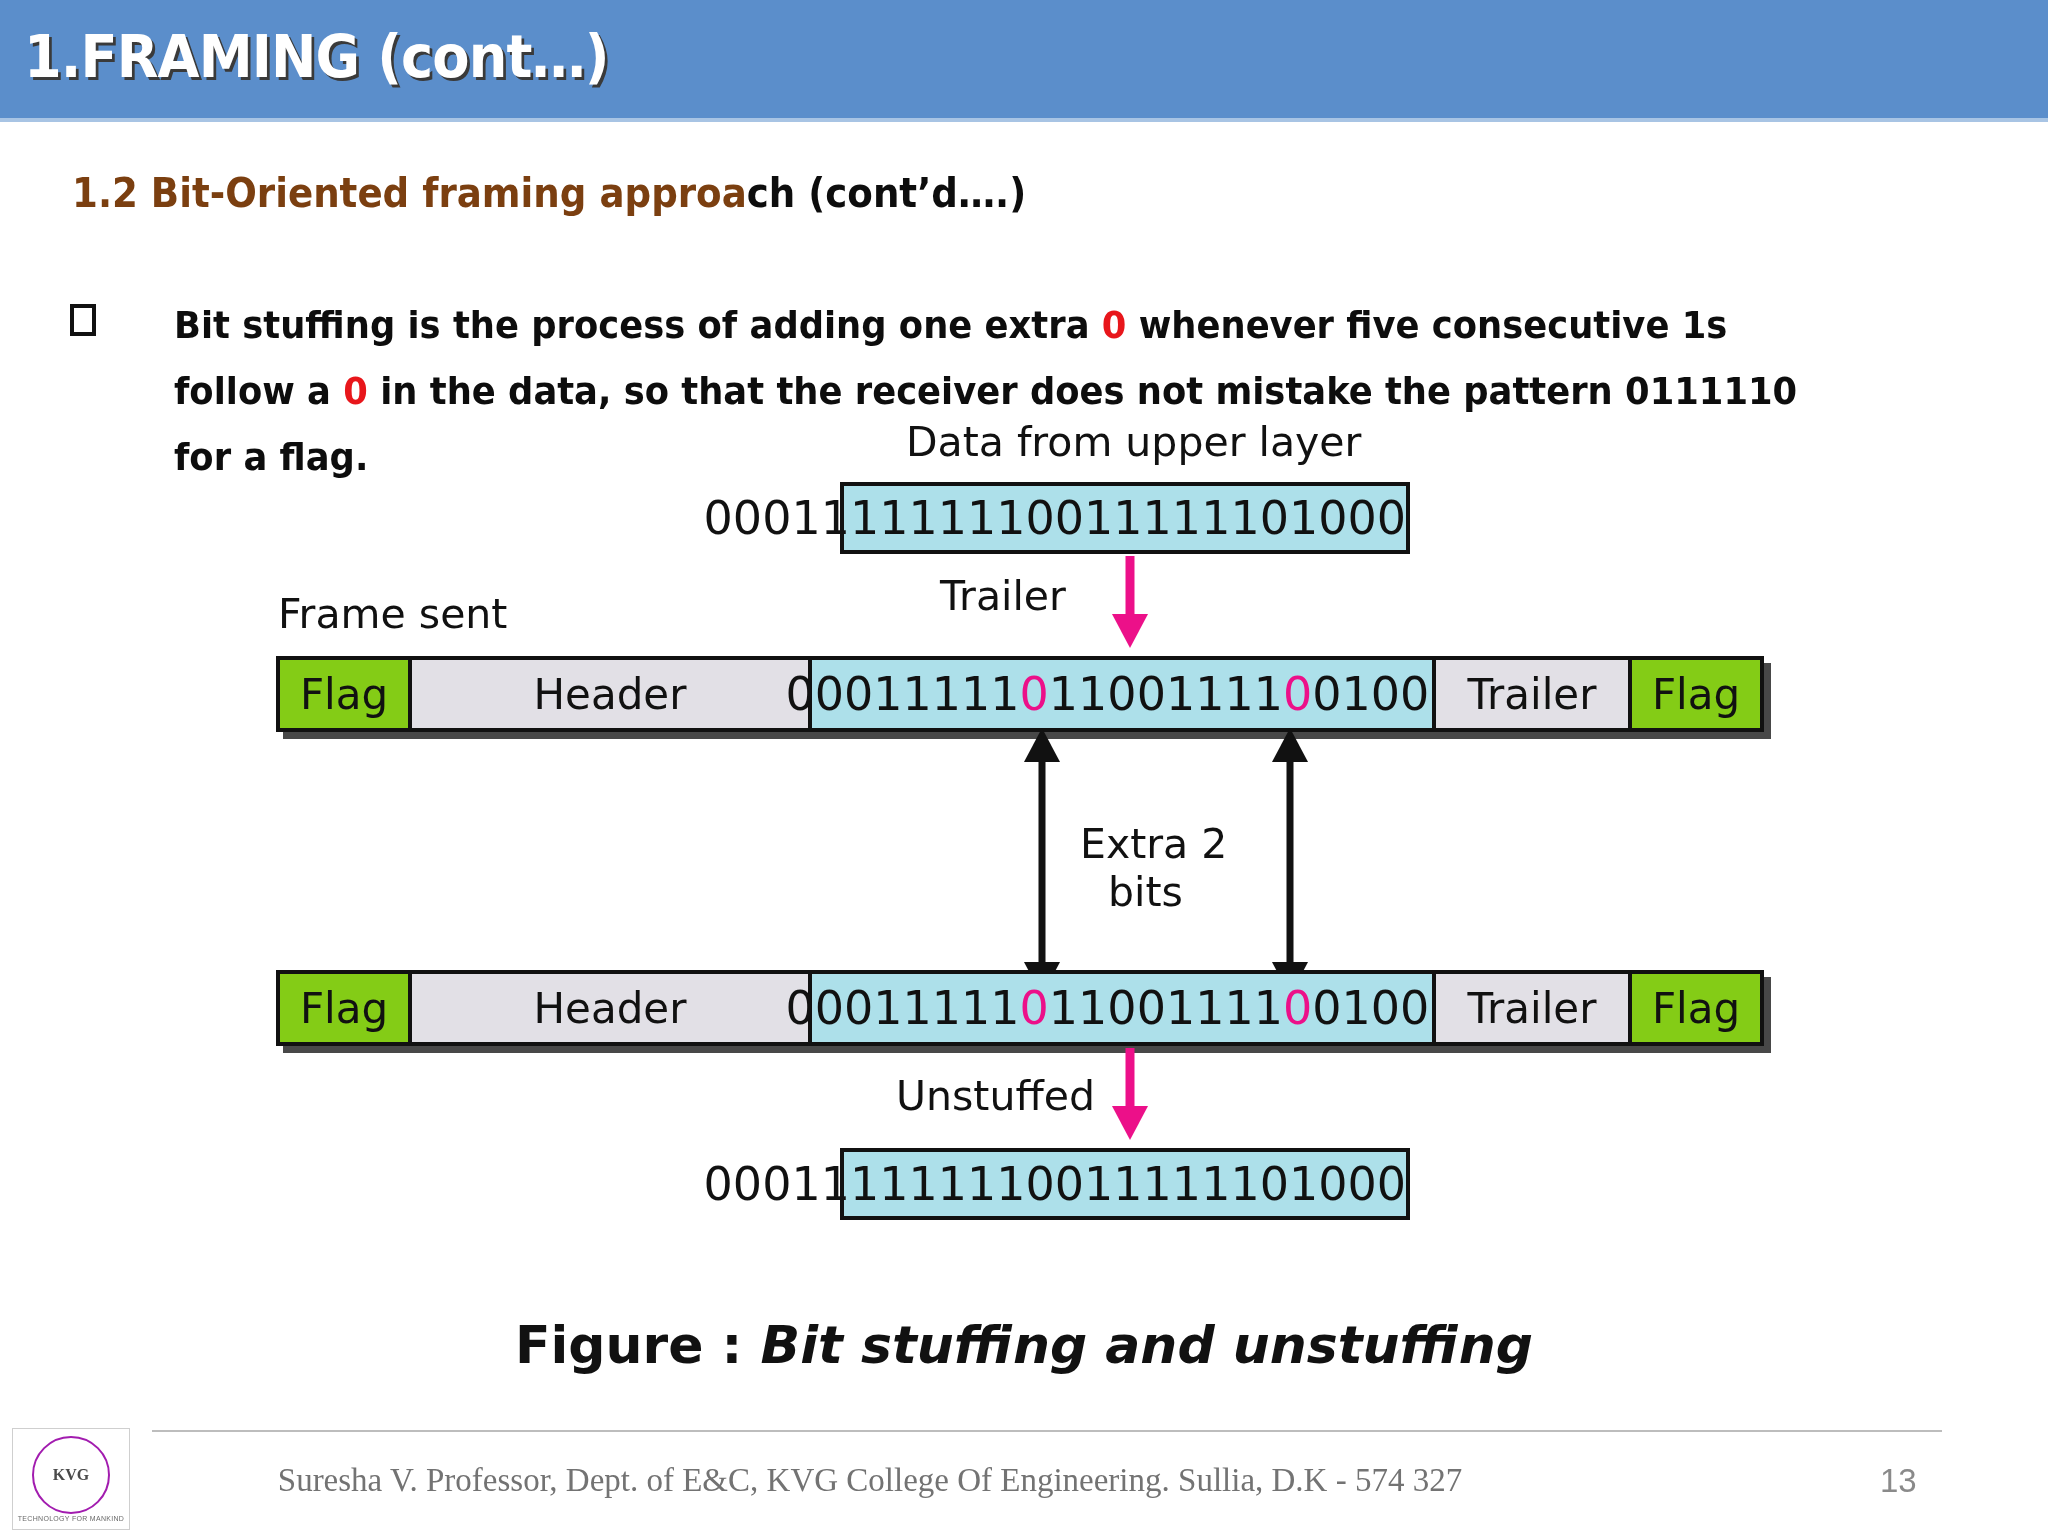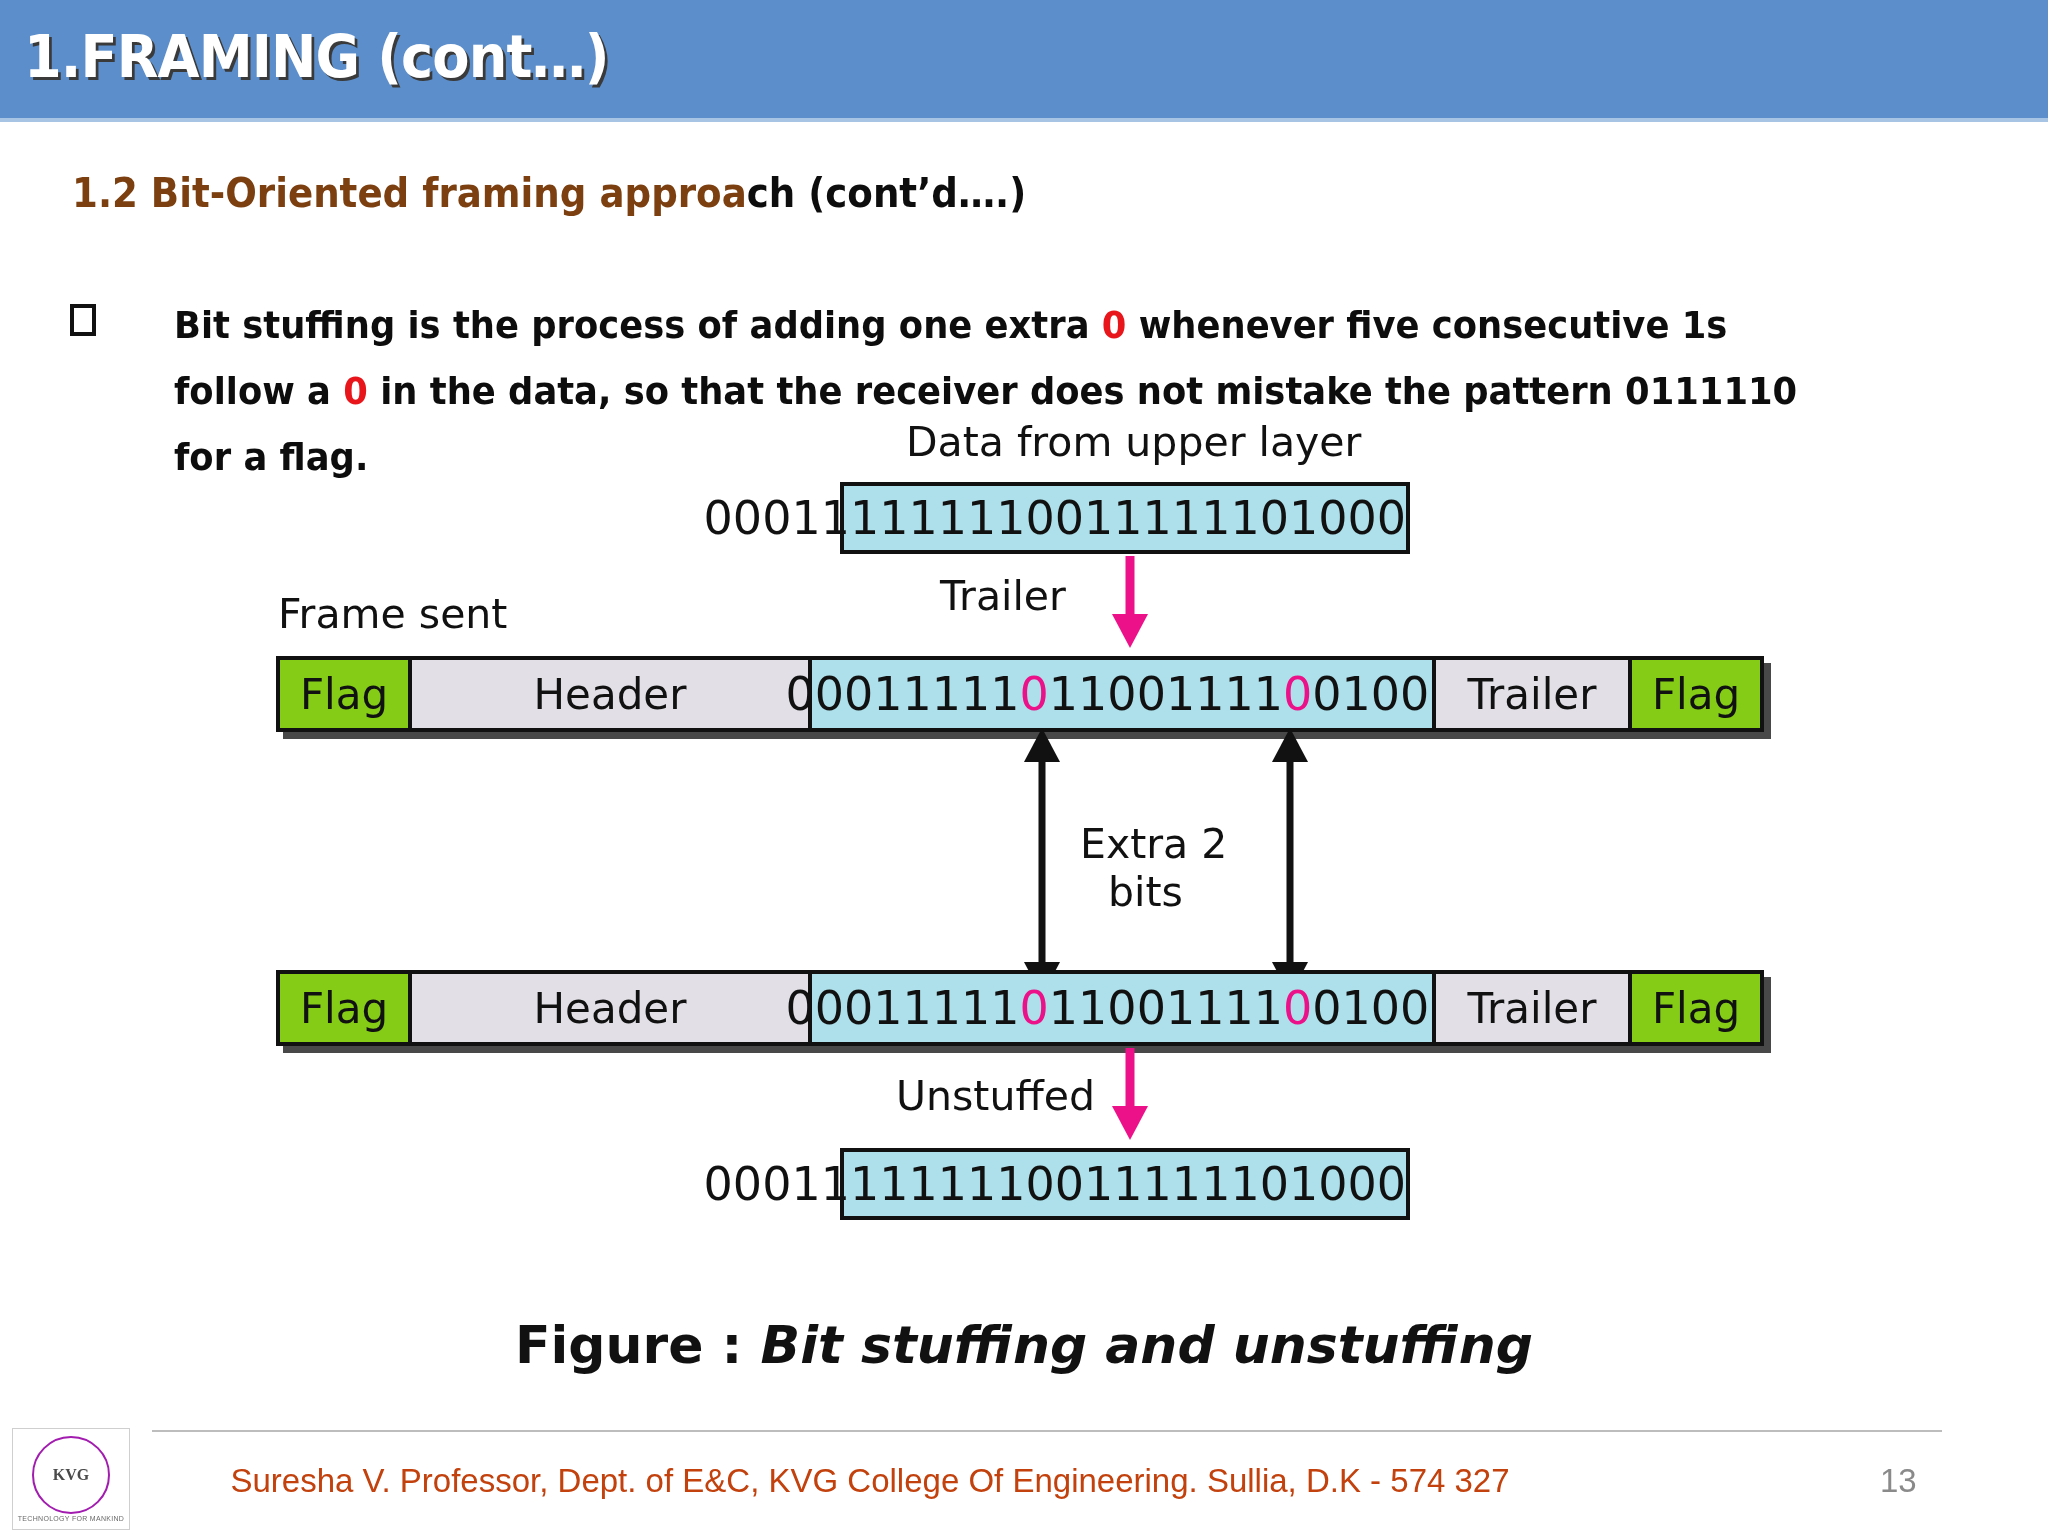--- a/index.html
+++ b/index.html
@@ -120,22 +120,22 @@
     font-family:"DejaVu Sans", sans-serif;font-weight:bold;font-size:52px;color:#111;
   }
   #caption .cap-ital{font-style:italic;}
 
   
   #footer-rule{
     position:absolute;left:152px;top:1430px;width:1790px;height:2px;background:#bdbdbd;
   }
   #footer-text{
     position:absolute;left:0;top:1462px;width:1740px;text-align:center;
-    font-family:Liberation Sans, sans-serif;
-    font-size:33px;color:#c2410c;
+    font-family:Liberation Serif, serif;
+    font-size:33px;color:#737373;
   }
   #page-number{
     position:absolute;left:1880px;top:1462px;
     font-family:"Liberation Sans", sans-serif;
     font-size:33px;color:#8a8a8a;
   }
   #logo{
     position:absolute;left:12px;top:1428px;width:116px;height:100px;
     border:1px solid #cfcfcf;
     display:flex;flex-direction:column;align-items:center;justify-content:center;

